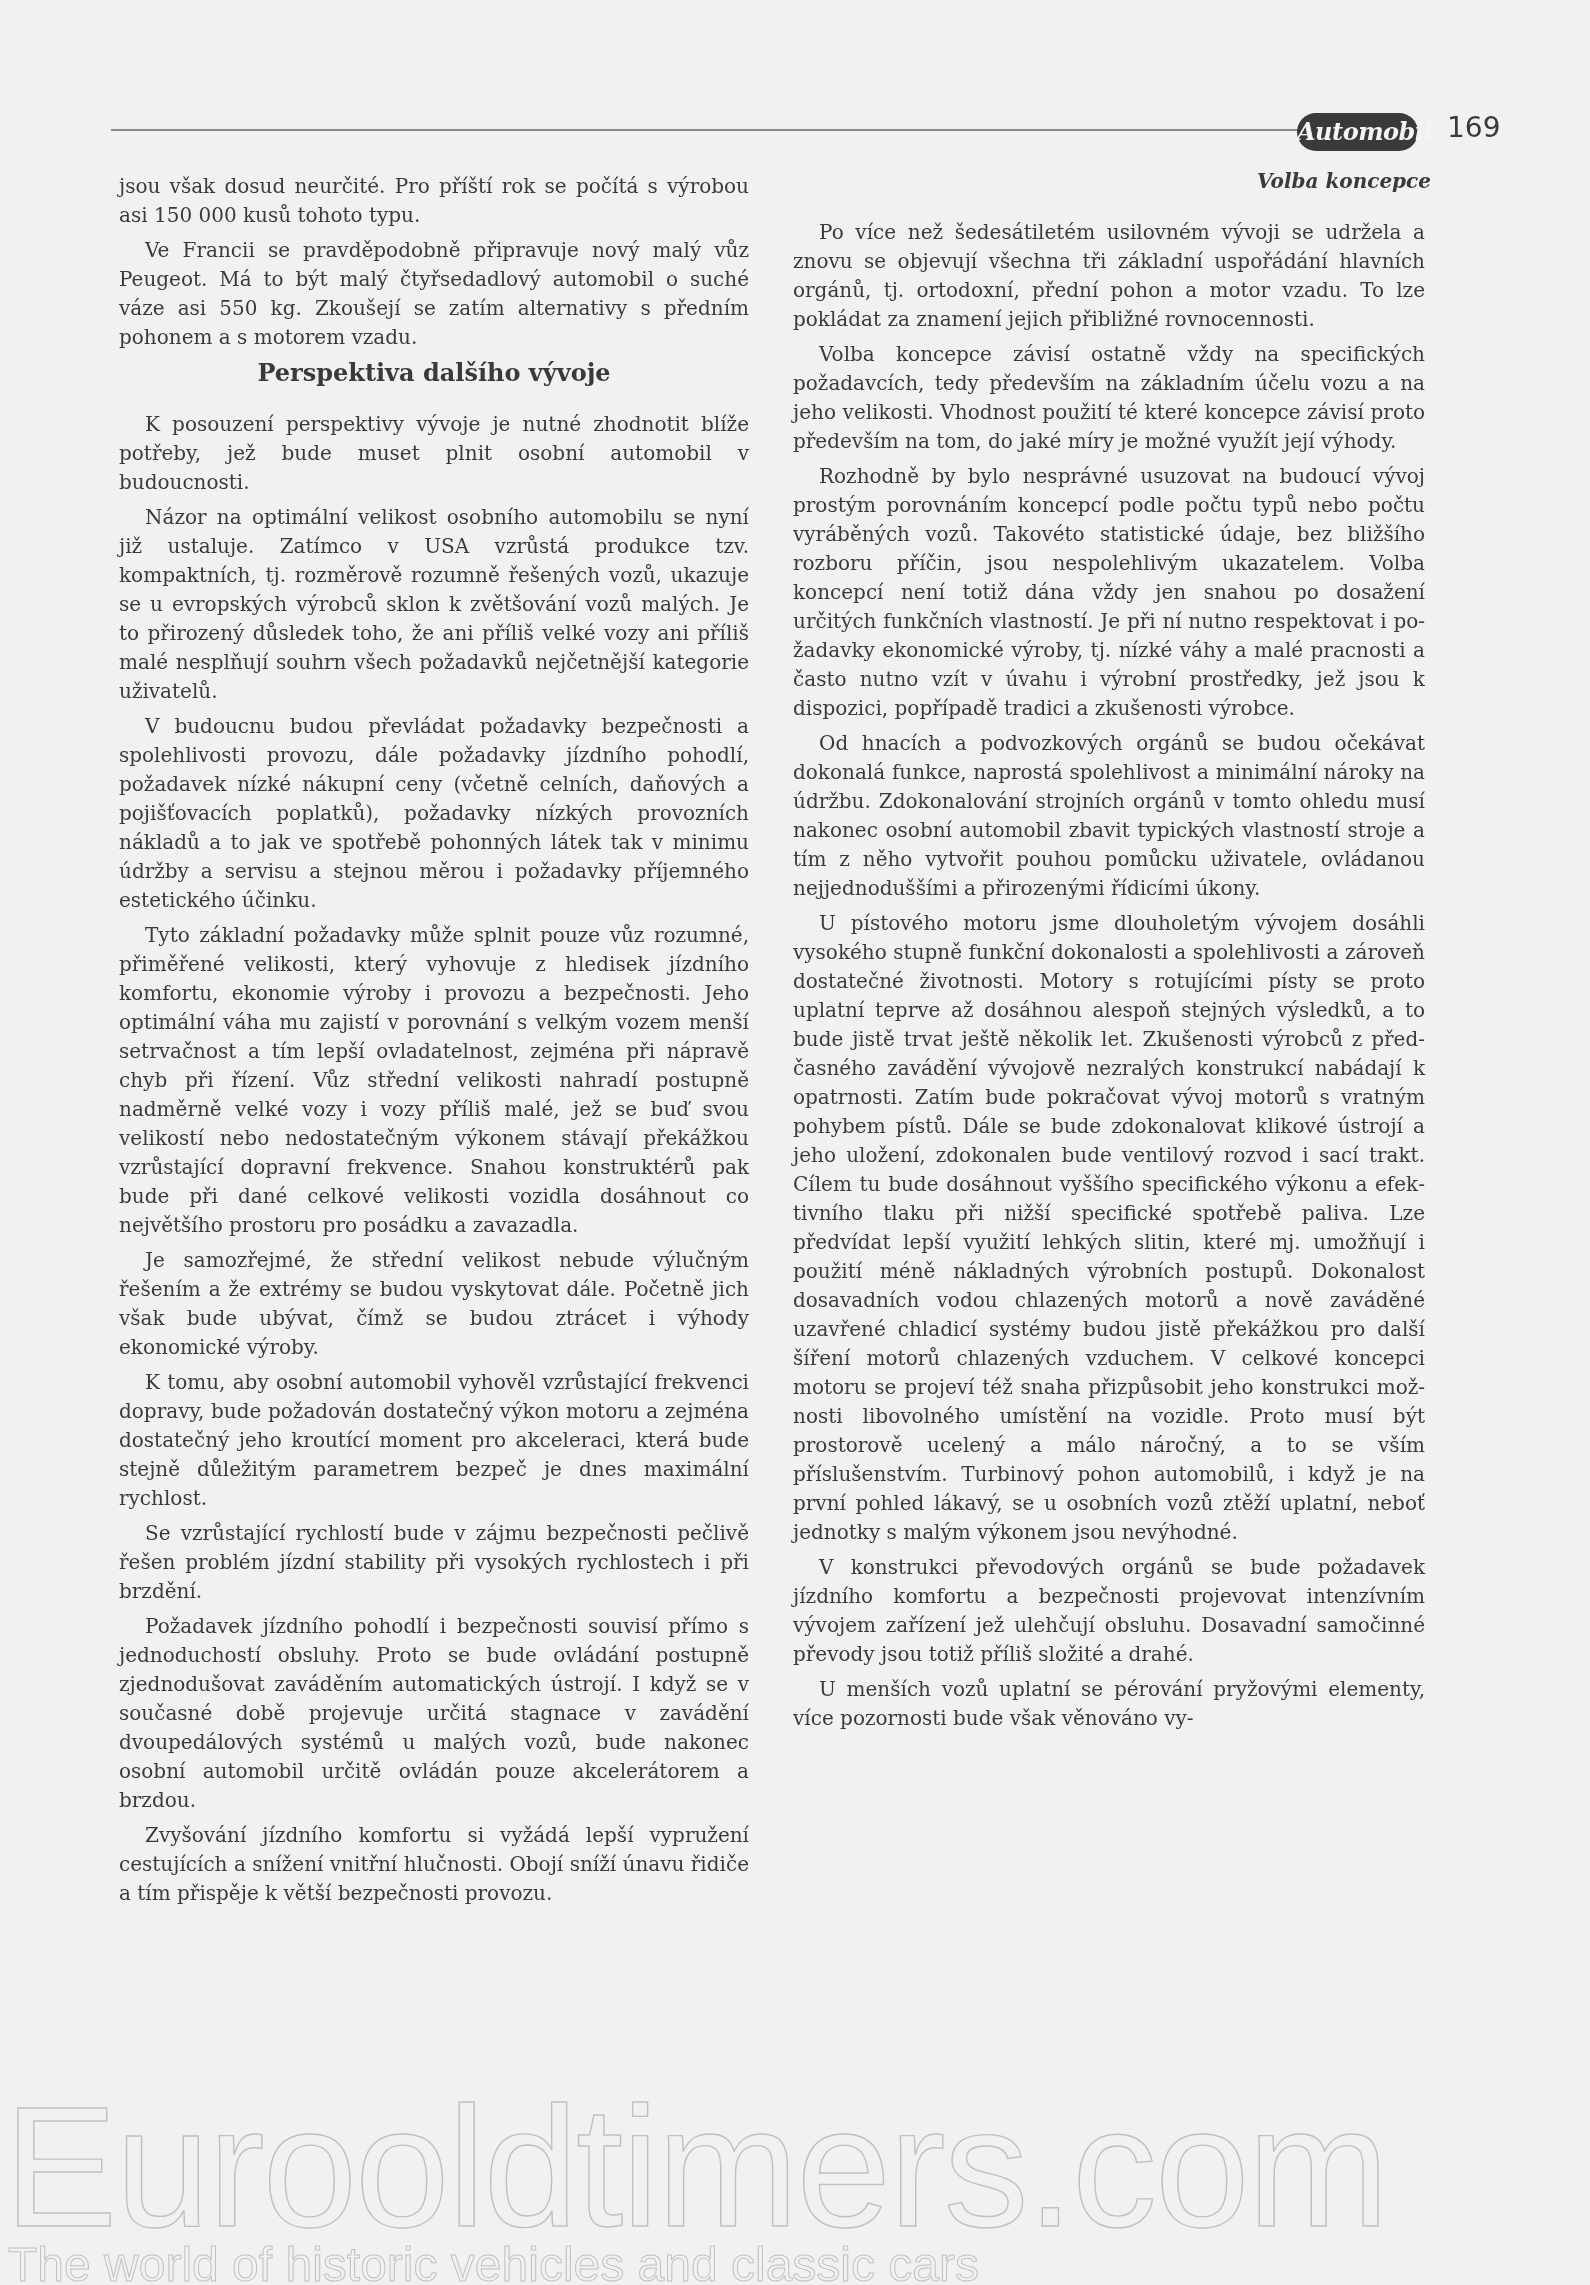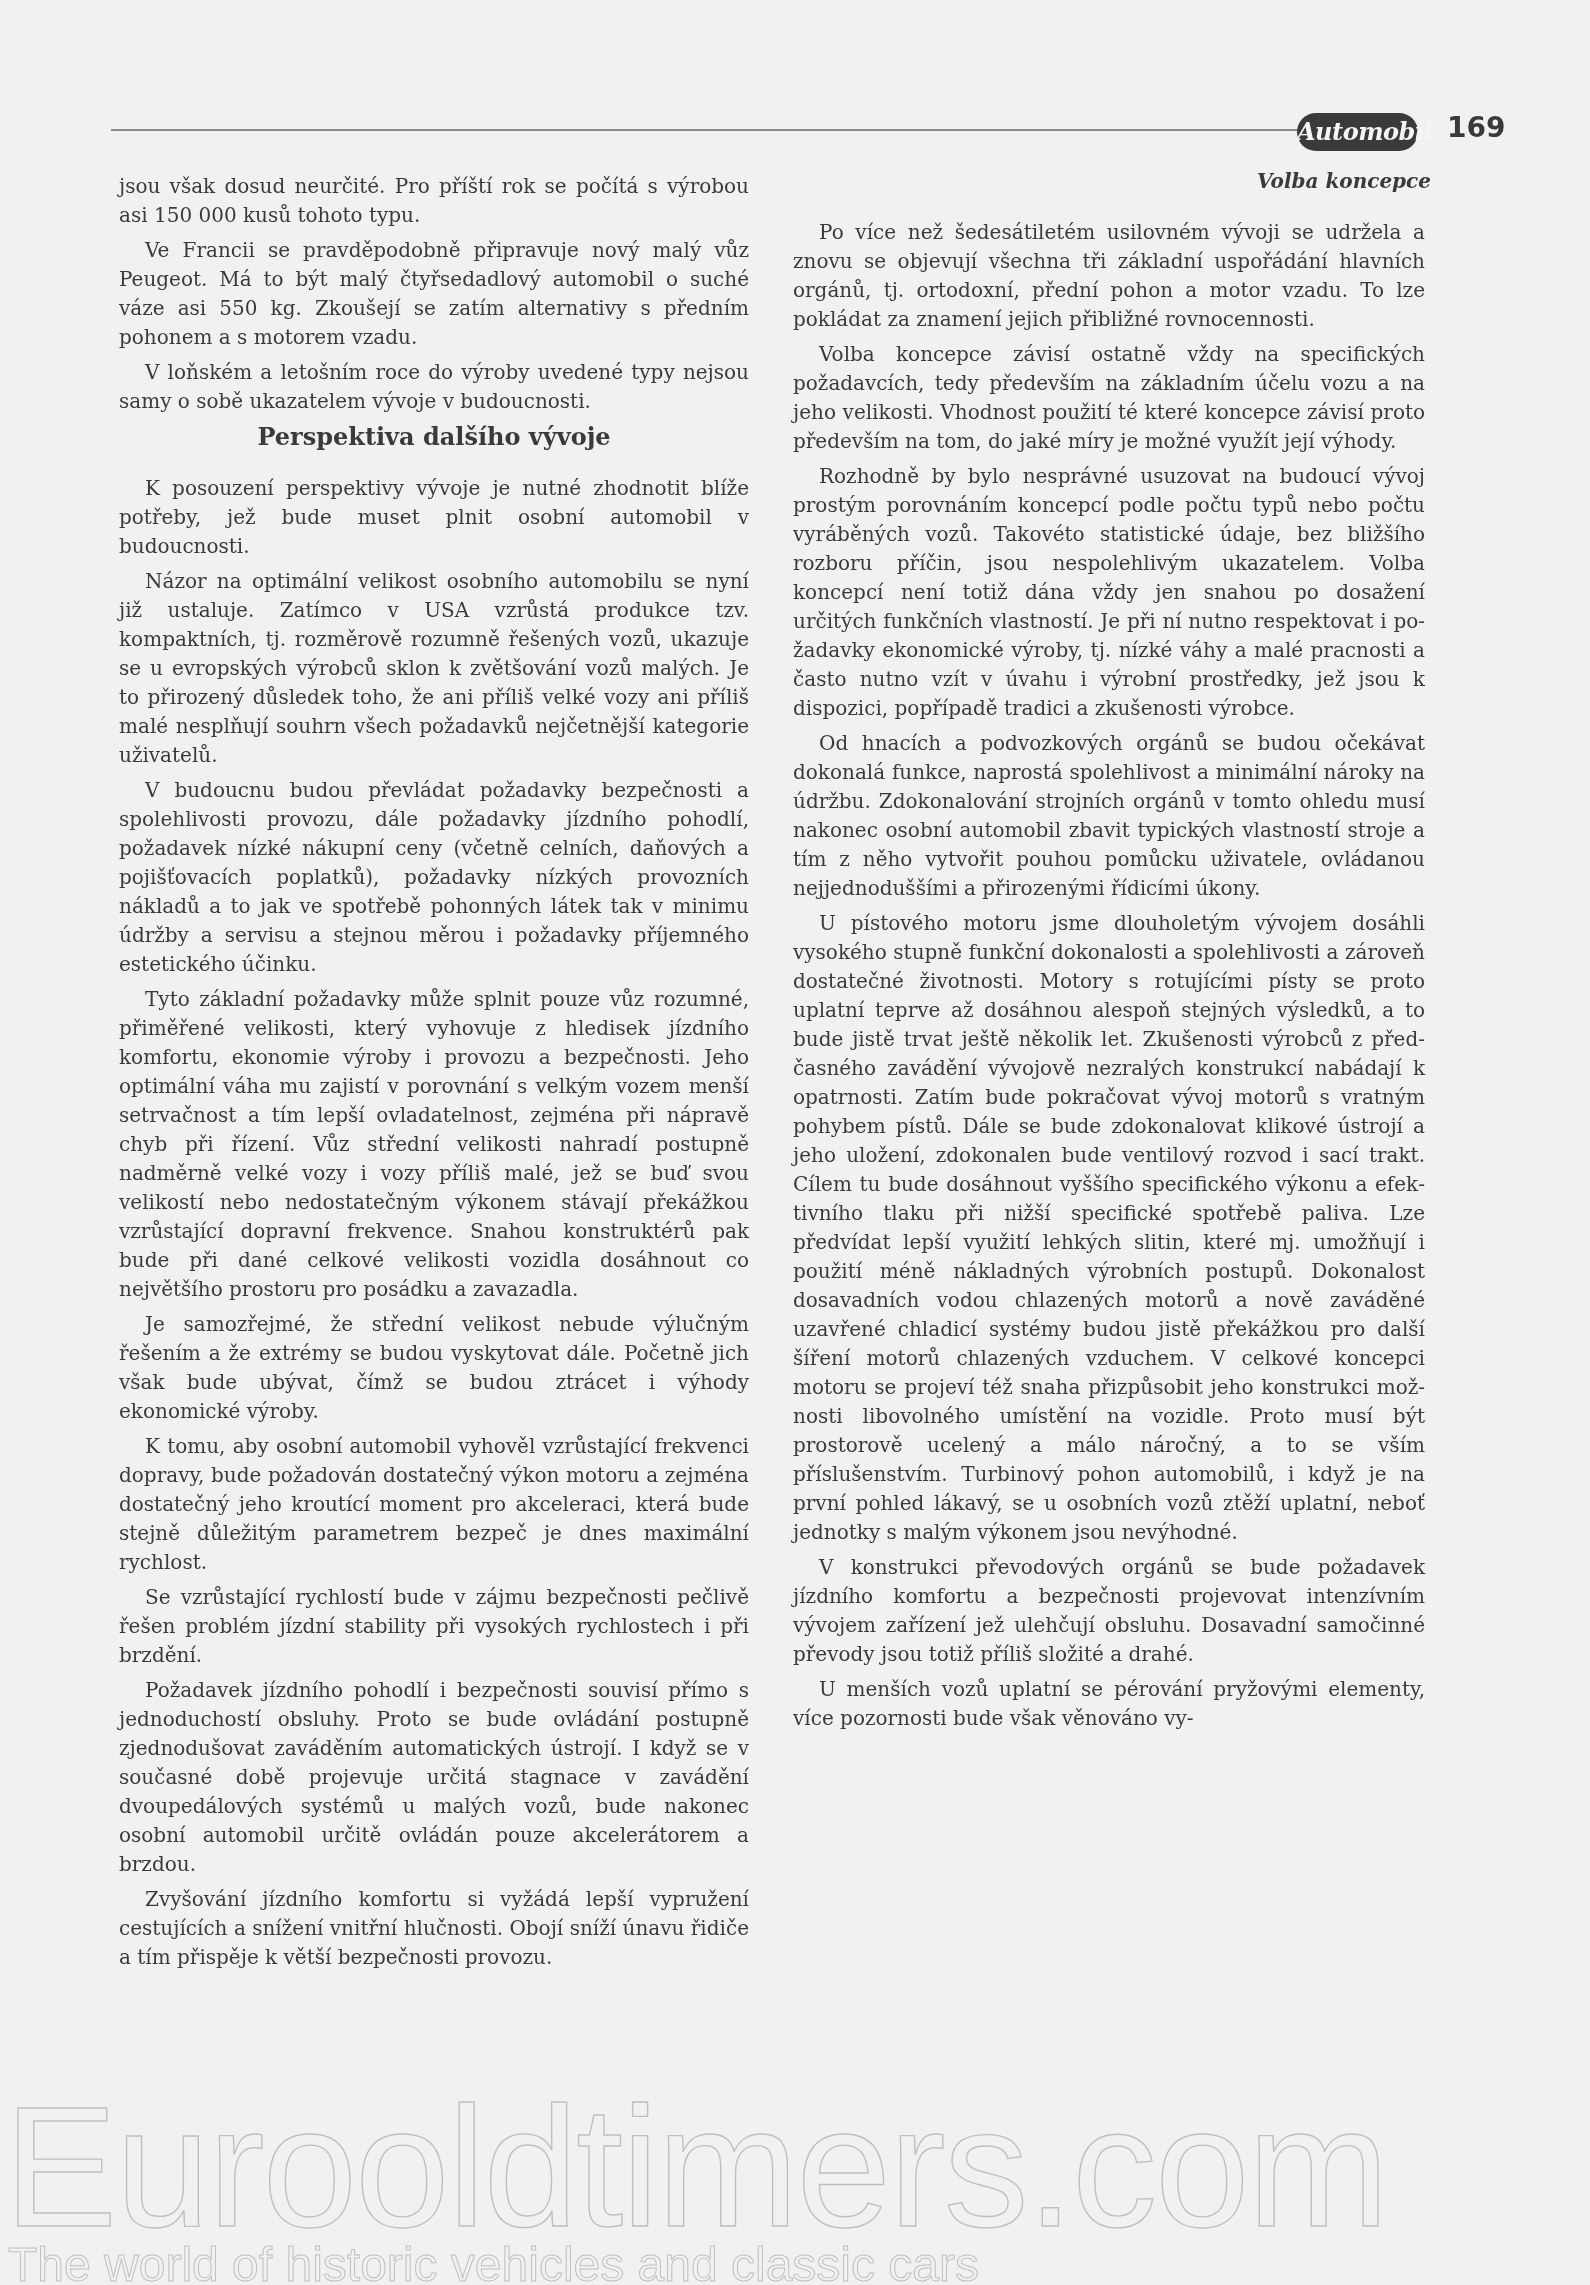--- a/index.html
+++ b/index.html
@@ -35,21 +35,21 @@
       font-size: 24px;
       line-height: 38px;
       text-align: right;
       letter-spacing: -0.5px;
     }
     .page-number {
       position: absolute;
       left: 1447px;
       top: 111px;
       font-family: "DejaVu Sans", "Liberation Sans", sans-serif;
-      font-weight: bold;
+      font-weight: normal;
       font-size: 28px;
       color: #3a3a3a;
     }
     .column {
       position: absolute;
       top: 166px;
       width: 642px;
       font-size: 20px;
       line-height: 29px;
       text-align: justify;
@@ -115,21 +115,20 @@
 </head>
 <body>
 
 <div class="header-rule"></div>
 <div class="logo">Automobil</div>
 <div class="page-number">169</div>
 
 <div class="column col-left">
   <p class="para noindent">jsou však dosud neurčité. Pro příští rok se počítá s výrobou asi 150 000 kusů tohoto typu.</p>
   <p class="para">Ve Francii se pravděpodobně připravuje nový malý vůz Peugeot. Má to být malý čtyřsedadlový automobil o suché váze asi 550 kg. Zkoušejí se za­tím alternativy s předním pohonem a s motorem vzadu.</p>
-  <p class="para">V loňském a letošním roce do výroby uvedené typy nejsou samy o sobě ukazatelem vývoje v bu­doucnosti.</p>
   <h2 class="section-heading-bold">Perspektiva dalšího vývoje</h2>
   <p class="para">K posouzení perspektivy vývoje je nutné zhod­notit blíže potřeby, jež bude muset plnit osobní automobil v budoucnosti.</p>
   <p class="para">Názor na optimální velikost osobního automobilu se nyní již ustaluje. Zatímco v USA vzrůstá pro­dukce tzv. kompaktních, tj. rozměrově rozumně ře­šených vozů, ukazuje se u evropských výrobců sklon k zvětšování vozů malých. Je to přirozený důsledek toho, že ani příliš velké vozy ani příliš malé nesplňují souhrn všech požadavků nejčetnější kategorie uživatelů.</p>
   <p class="para">V budoucnu budou převládat požadavky bezpeč­nosti a spolehlivosti provozu, dále požadavky jízd­ního pohodlí, požadavek nízké nákupní ceny (včet­ně celních, daňových a pojišťovacích poplatků), po­žadavky nízkých provozních nákladů a to jak ve spotřebě pohonných látek tak v minimu údržby a servisu a stejnou měrou i požadavky příjemného estetického účinku.</p>
   <p class="para">Tyto základní požadavky může splnit pouze vůz rozumné, přiměřené velikosti, který vyhovuje z hle­disek jízdního komfortu, ekonomie výroby i pro­vozu a bezpečnosti. Jeho optimální váha mu za­jistí v porovnání s velkým vozem menší setrvač­nost a tím lepší ovladatelnost, zejména při nápravě chyb při řízení. Vůz střední velikosti nahradí po­stupně nadměrně velké vozy i vozy příliš malé, jež se buď svou velikostí nebo nedostatečným výko­nem stávají překážkou vzrůstající dopravní frek­vence. Snahou konstruktérů pak bude při dané cel­kové velikosti vozidla dosáhnout co největšího pro­storu pro posádku a zavazadla.</p>
   <p class="para">Je samozřejmé, že střední velikost nebude vý­lučným řešením a že extrémy se budou vyskytovat dále. Početně jich však bude ubývat, čímž se budou ztrácet i výhody ekonomické výroby.</p>
   <p class="para">K tomu, aby osobní automobil vyhověl vzrůstající frekvenci dopravy, bude požadován dostatečný vý­kon motoru a zejména dostatečný jeho kroutící moment pro akceleraci, která bude stejně důležitým parametrem bezpeč je dnes maximální rychlost.</p>
   <p class="para">Se vzrůstající rychlostí bude v zájmu bezpečnosti pečlivě řešen problém jízdní stability při vysokých rychlostech i při brzdění.</p>
   <p class="para">Požadavek jízdního pohodlí i bezpečnosti souvisí přímo s jednoduchostí obsluhy. Proto se bude ovlá­dání postupně zjednodušovat zaváděním automatic­kých ústrojí. I když se v současné době projevuje určitá stagnace v zavádění dvoupedálových sys­témů u malých vozů, bude nakonec osobní auto­mobil určitě ovládán pouze akcelerátorem a brzdou.</p>
   <p class="para">Zvyšování jízdního komfortu si vyžádá lepší vy­pružení cestujících a snížení vnitřní hlučnosti. Obojí sníží únavu řidiče a tím přispěje k větší bez­pečnosti provozu.</p>

